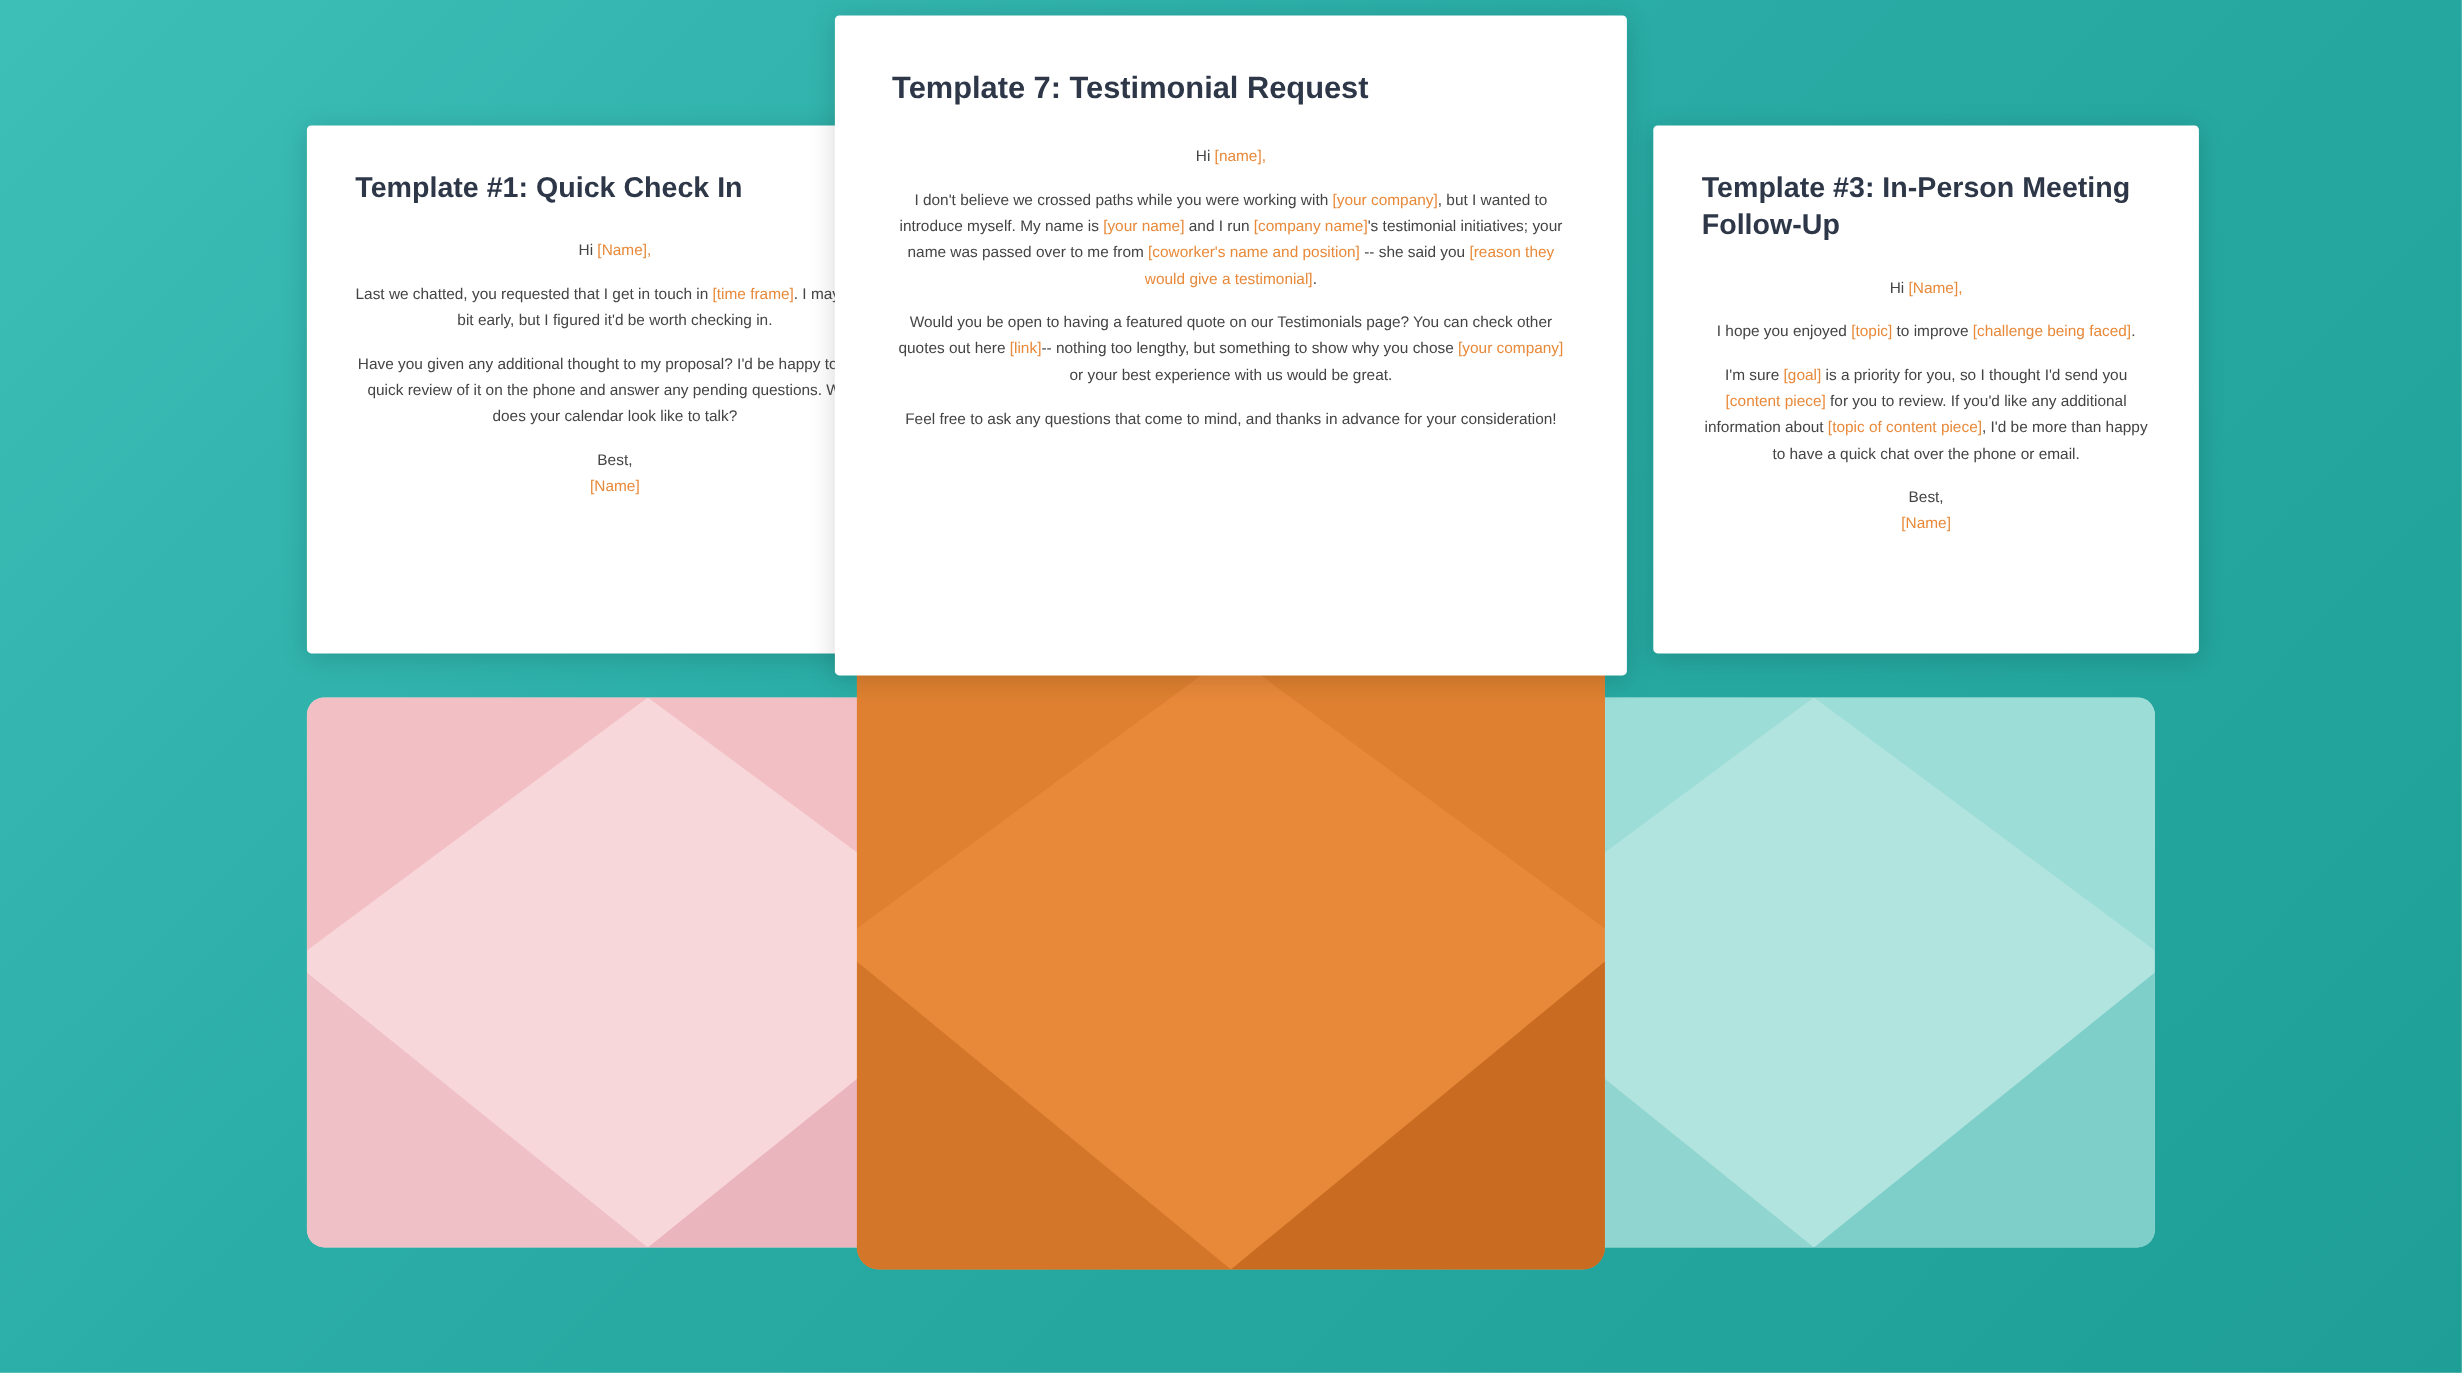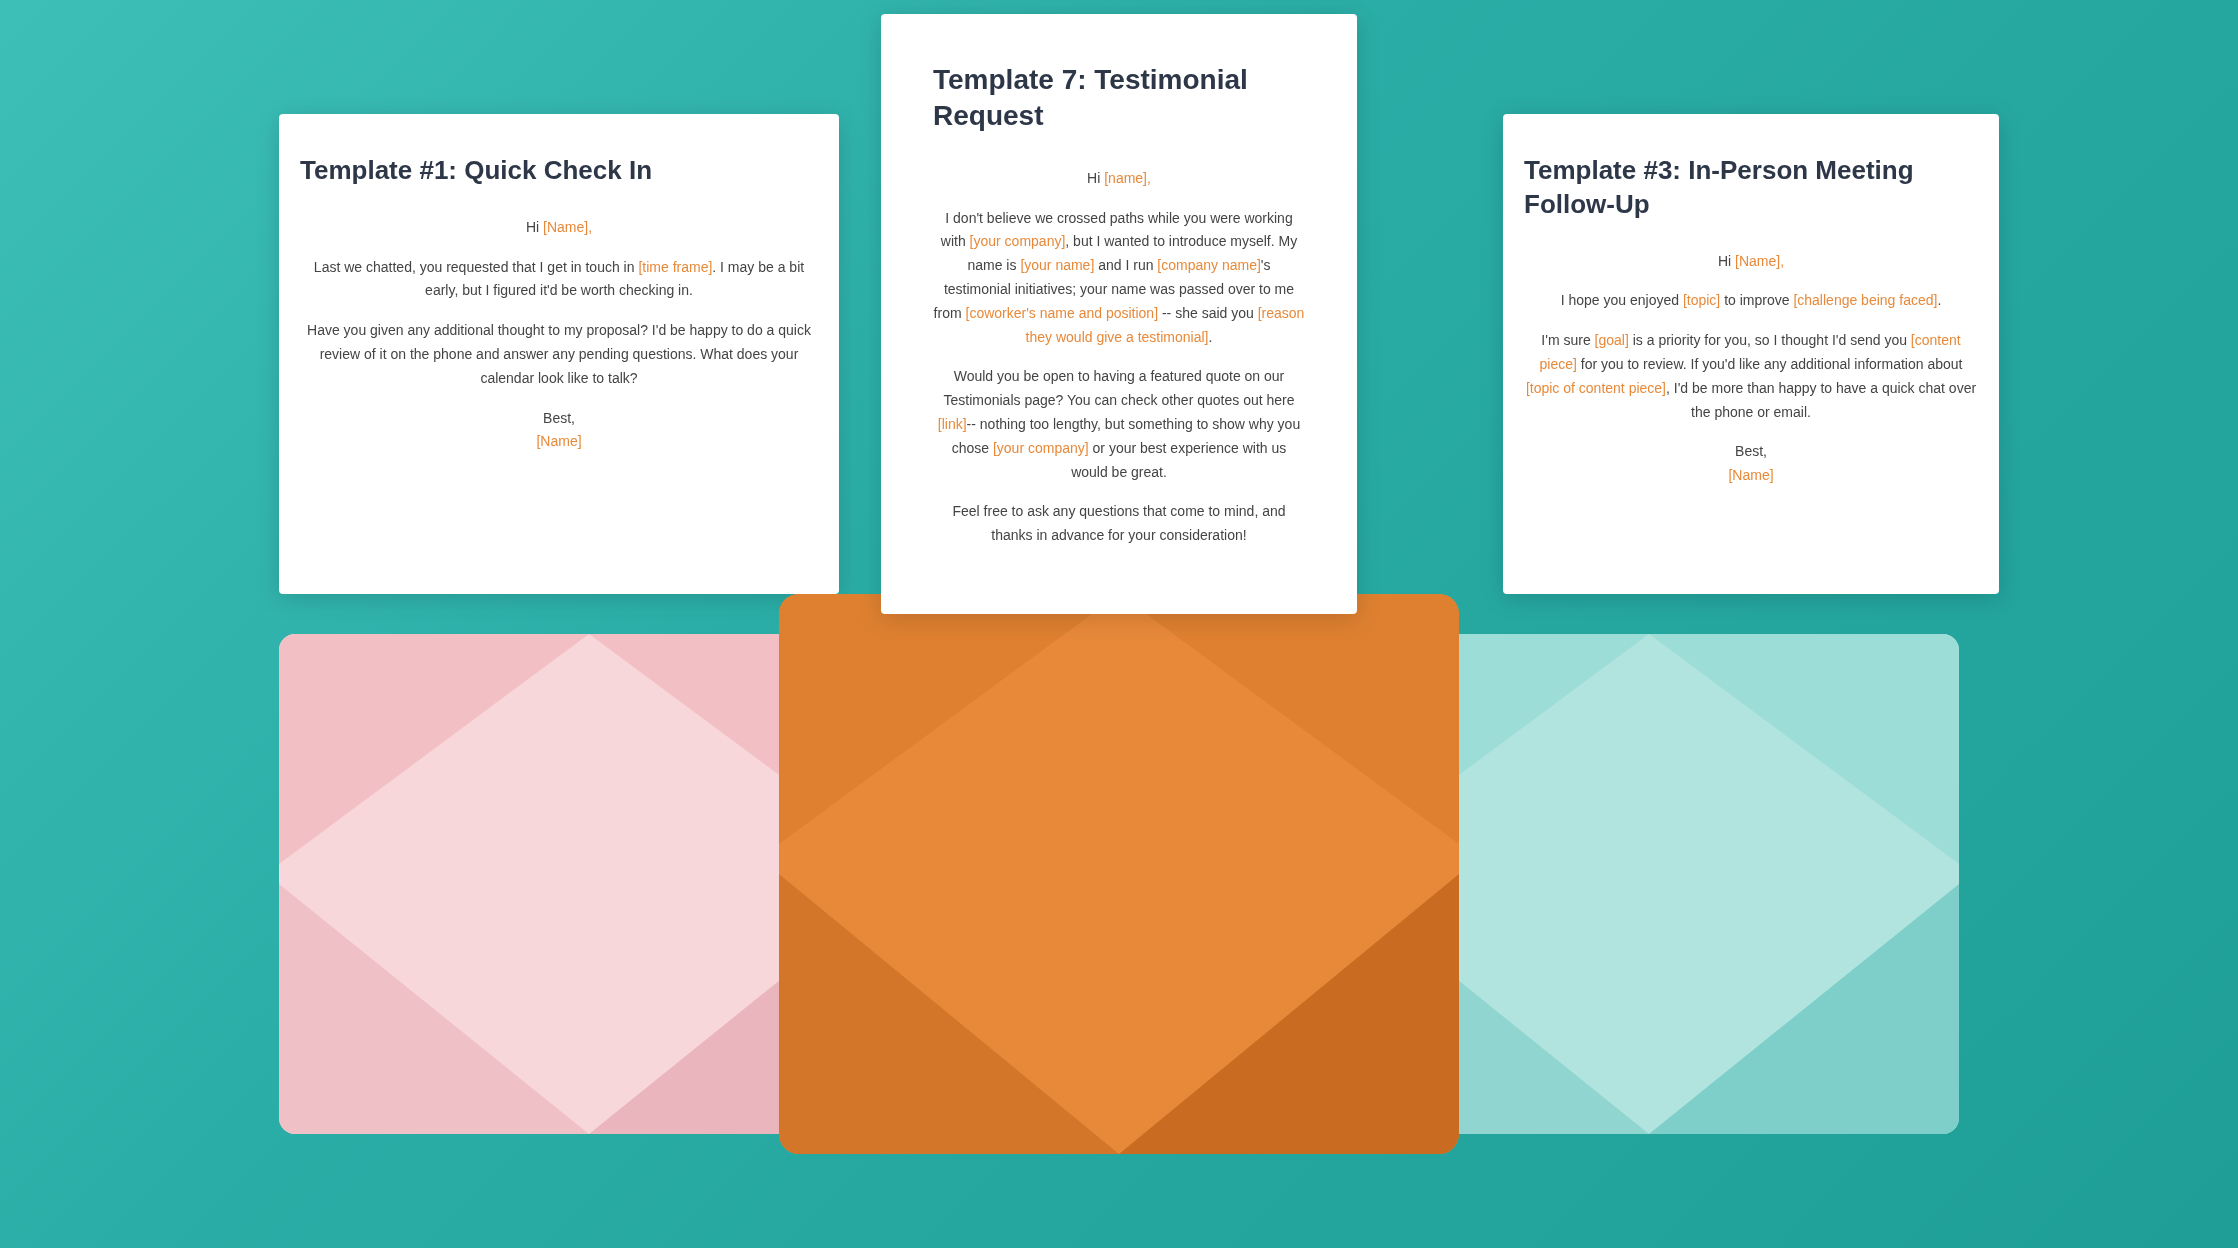--- a/index.html
+++ b/index.html
@@ -22,37 +22,37 @@
       height: 1100px;
       display: flex;
       align-items: center;
       justify-content: center;
     }
 
     
     .letter-card {
       background: #ffffff;
       border-radius: 4px;
-      padding: 40px 21px;
+      padding: 40px 44px;
       position: absolute;
       box-shadow: 0 4px 24px rgba(0,0,0,0.15);
     }
 
     
     .letter-left {
       width: 560px;
       min-height: 480px;
       top: 40px;
       left: 60px;
       z-index: 2;
     }
 
     
     .letter-center {
-      width: 476px;
+      width: 720px;
       min-height: 600px;
       top: -60px;
       left: 50%;
       transform: translateX(-50%);
       z-index: 5;
       padding: 48px 52px;
     }
 
     
     .letter-right {

